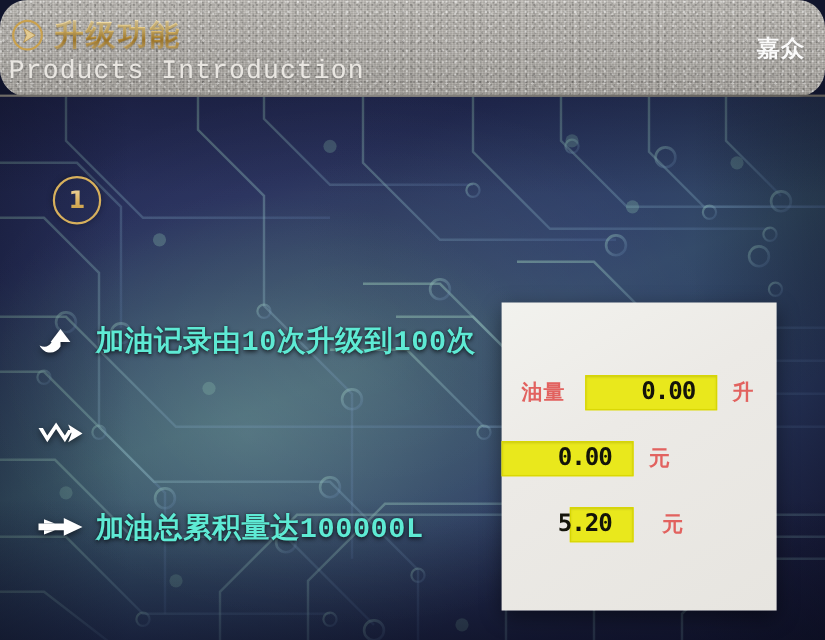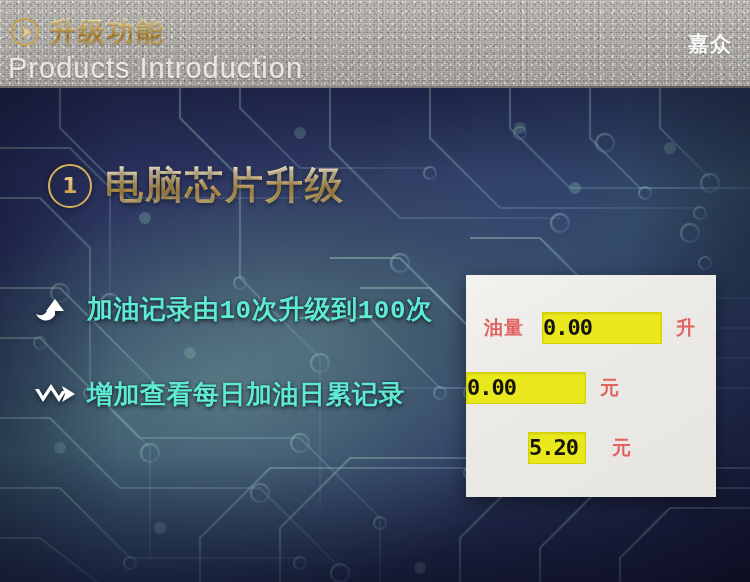--- a/index.html
+++ b/index.html
@@ -6,42 +6,42 @@
   body{width:750px;height:582px;overflow:hidden;font-family:"DejaVu Sans",sans-serif;}
 
   .slide{position:relative;width:750px;height:582px;overflow:hidden;background:#11152c;}
 
   
   .header{position:absolute;left:0;top:0;width:750px;height:88px;
     background:
       repeating-linear-gradient(0deg, rgba(255,255,255,.05) 0 1px, rgba(0,0,0,.05) 1px 2px),
       repeating-linear-gradient(90deg, rgba(255,255,255,.06) 0 1px, rgba(0,0,0,.05) 1px 3px),
       linear-gradient(180deg,#c0bdb8 0%,#b6b3ae 45%,#a9a6a1 100%);
-    overflow:hidden;}
+    overflow:hidden;border-radius:25px;}
   .header:after{content:"";position:absolute;inset:0;
     background-image:
       radial-gradient(circle at 13% 22%, rgba(255,255,255,.5) 0 1px, transparent 1px),
       radial-gradient(circle at 37% 62%, rgba(0,0,0,.22) 0 1px, transparent 1px),
       radial-gradient(circle at 61% 18%, rgba(255,255,255,.45) 0 1px, transparent 1px),
       radial-gradient(circle at 82% 71%, rgba(0,0,0,.2) 0 1px, transparent 1px),
       radial-gradient(circle at 24% 84%, rgba(255,255,255,.4) 0 1px, transparent 1px),
       radial-gradient(circle at 70% 44%, rgba(0,0,0,.18) 0 1px, transparent 1px);
     background-size:9px 9px,7px 7px,11px 11px,8px 8px,13px 13px,6px 6px;
     opacity:.85;pointer-events:none;}
   .header-bottom-line{position:absolute;left:0;top:86px;width:750px;height:2px;
     background:linear-gradient(90deg,#6e6b66,#8d8a85 40%,#5d5a55);z-index:4;}
 
   .hdr-title-row{position:absolute;left:10px;top:14px;display:flex;align-items:center;gap:9px;z-index:5;}
   .play-icon{width:30px;height:30px;flex:0 0 auto;}
   .hdr-cn{font-family:"DejaVu Sans",sans-serif;font-size:27px;font-weight:bold;letter-spacing:2px;
     background:linear-gradient(180deg,#fff3cf 0%,#e8c87a 38%,#b98c34 62%,#f3dfae 100%);
     -webkit-background-clip:text;background-clip:text;color:transparent;
     text-shadow:0 1px 1px rgba(60,40,0,.25);white-space:nowrap;}
   .hdr-en{position:absolute;left:8px;top:52px;z-index:5;
-    font-family:Liberation Sans, sans-serif;font-size:29px;letter-spacing:1px;
+    font-family:Liberation Mono, monospace;font-size:24px;letter-spacing:1px;
     color:#e9e6e1;text-shadow:0 1px 2px rgba(0,0,0,.35),0 0 1px rgba(255,255,255,.6);white-space:nowrap;}
   .brand{position:absolute;right:18px;top:30px;z-index:5;
     font-family:"DejaVu Sans",sans-serif;font-size:21px;font-weight:bold;letter-spacing:1px;
     color:#ffffff;opacity:.95;text-shadow:0 1px 2px rgba(0,0,0,.22);}
 
   
   .body-area{position:absolute;left:0;top:88px;width:750px;height:494px;overflow:hidden;
     background:
       radial-gradient(ellipse 420px 300px at 30% 62%, rgba(96,136,140,.55) 0%, rgba(70,105,115,.28) 45%, rgba(40,60,85,0) 72%),
       radial-gradient(ellipse 330px 250px at 72% 26%, rgba(46,58,110,.55) 0%, rgba(30,40,80,.15) 60%, rgba(20,26,55,0) 80%),
@@ -69,30 +69,30 @@
 
   
   .bullets{position:absolute;left:34px;top:286px;z-index:6;}
   .bullet{display:flex;align-items:center;gap:11px;height:46px;margin-bottom:39px;}
   .bullet-icon{width:42px;height:32px;flex:0 0 auto;filter:drop-shadow(0 2px 3px rgba(0,0,0,.55));}
   .bullet-text{font-family:Liberation Mono, monospace;font-size:26px;font-weight:bold;color:#5eead4;
     letter-spacing:.5px;white-space:nowrap;
     text-shadow:0 2px 4px rgba(0,0,0,.62),0 0 2px rgba(0,0,0,.5);}
 
   
-  .panel{position:absolute;left:466px;top:275px;width:250px;height:222px;z-index:8;
+  .panel{position:absolute;left:456px;top:275px;width:250px;height:280px;z-index:8;
     background:linear-gradient(150deg,#f2f2ee 0%,#eceae6 40%,#e7e5e0 100%);
     box-shadow:0 6px 18px rgba(0,0,0,.45);}
   .panel-rows{position:absolute;left:0;top:0;width:100%;height:100%;
     display:flex;flex-direction:column;justify-content:center;padding-top:4px;box-sizing:border-box;}
   .prow{display:flex;align-items:center;height:50px;margin:5px 0;}
   .plabel{width:76px;text-align:center;font-family:"DejaVu Sans",sans-serif;font-size:19px;font-weight:bold;
     color:#e2625f;letter-spacing:1px;flex:0 0 auto;}
   .pfield{height:32px;background:#e9e81c;border:1px solid #d6d400;
-    display:flex;align-items:center;padding-right:5px;box-sizing:border-box;
+    display:flex;align-items:center;justify-content:flex-end;padding-right:19px;box-sizing:border-box;
     box-shadow:inset 0 1px 2px rgba(0,0,0,.12);}
   .pfield.wide{width:120px;}
   .pfield.narrow{width:58px;margin-left:62px;}
   .lcd{font-family:"DejaVu Sans Mono","Liberation Mono",monospace;font-size:22px;font-weight:bold;
     color:#14140a;letter-spacing:-1px;line-height:1;}
   .punit{margin-left:14px;font-family:"DejaVu Sans",sans-serif;font-size:19px;font-weight:bold;color:#e2625f;}
   .prow.narrowrow .punit{margin-left:26px;}
 </style>
 </head>
 <body>
@@ -201,42 +201,48 @@
         <use href="#dot" x="420" y="480"></use>
           <use href="#dot" x="60" y="360"></use>
       </g>
     </svg>
 
     <div class="vignette"></div>
   </div>
 
   <div class="main-title">
     <span class="num-circle">1</span>
-    <span class="main-title-text">电脑芯片升级</span>
   </div>
 
   <div class="bullets">
 
     <div class="bullet">
       <svg class="bullet-icon" viewBox="0 0 42 32">
         <path d="M2 21 C6 29 16 30 21 22 L21 30 L21 10 L13 18 C10 23 6 23 2 21 Z" fill="#ffffff"></path>
         <path d="M21 6 L30 18 L12 18 Z" fill="#ffffff"></path>
       </svg>
       <span class="bullet-text">加油记录由10次升级到100次</span>
     </div>
 
     <div class="bullet">
       <svg class="bullet-icon" viewBox="0 0 42 32">
         <path d="M2 12 L10 23 L17 13 L24 23 L31 12 L31 20 L24 20 L24 12" fill="none"></path>
         <path d="M1 11 L9 24 L17 12 L25 24 L32 13 L28 13 L25 18 L17 6 L9 18 L5 11 Z" fill="#ffffff"></path>
         <path d="M28 8 L41 16 L28 24 L31 16 Z" fill="#ffffff"></path>
       </svg>
-      <span class="bullet-text">增加查看每日加油日累记录</span>
-    </div>
-
+    </div>
+
+    <div class="bullet">
+      <svg class="bullet-icon" viewBox="0 0 42 32">
+        <path d="M1 13 L24 13 L24 8 L41 16 L24 24 L24 19 L1 19 Z" fill="#ffffff"></path>
+        <path d="M6 9 L16 13 L6 13 Z" fill="#ffffff"></path>
+        <path d="M6 23 L16 19 L6 19 Z" fill="#ffffff"></path>
+      </svg>
+      <span class="bullet-text">加油总累积量达100000L</span>
+    </div>
 
   </div>
 
   <div class="panel">
     <div class="panel-rows">
 
       <div class="prow">
         <span class="plabel">油量</span>
         <span class="pfield wide">
           <span class="lcd">0.00</span>

